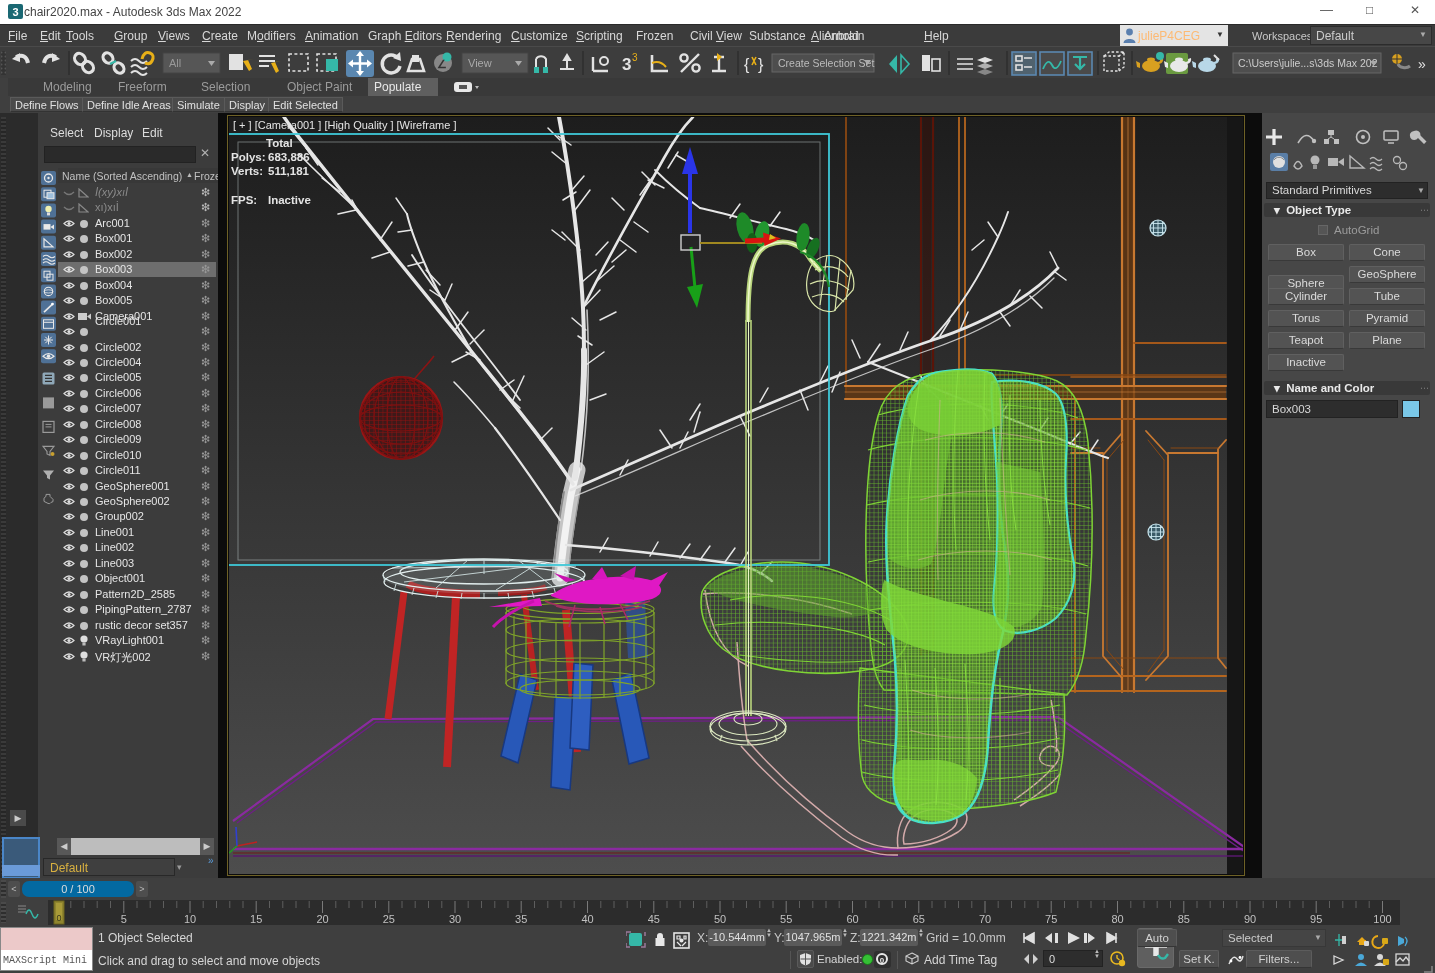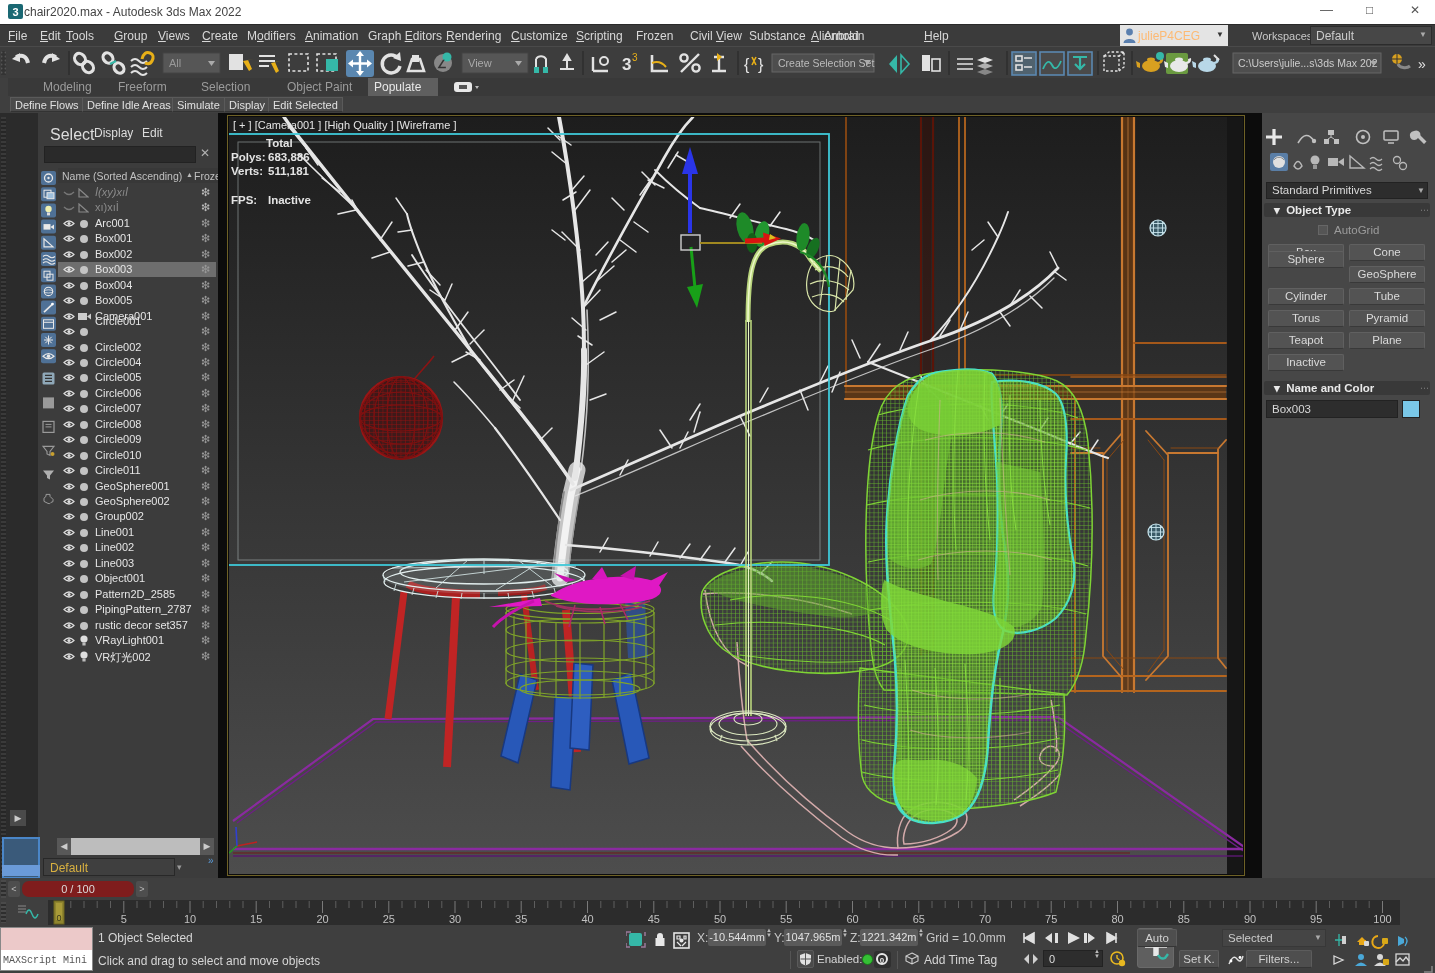--- a/index.html
+++ b/index.html
@@ -277,21 +277,21 @@
   <span class="rbtn" style="left:268px">Edit Selected</span>
 </div>
 
 <div class="abs" id="dock">
   <div class="abs" style="left:1px;top:4px;width:5px;height:757px;background:repeating-linear-gradient(#3a3a3a 0 2px, #262626 2px 4px)"></div>
   <div class="abs" style="left:10px;top:697px;width:16px;height:16px;background:#4a4a4a;color:#ccc;font-size:9px;text-align:center;line-height:16px">▶</div>
 </div>
 
 <div class="abs" id="explorer">
 
-  <span class="abs" style="left:12px;top:13px;font-size:16px;color:#ddd">Select</span>
+  <span class="abs" style="left:12px;top:13px;font-size:12px;color:#ddd">Select</span>
   <span class="abs" style="left:56px;top:13px;font-size:12px;color:#ddd">Display</span>
   <span class="abs" style="left:104px;top:13px;font-size:12px;color:#ddd">Edit</span>
 
   <div class="abs" style="left:6px;top:33px;width:152px;height:17px;background:#2a2a2a;border:1px solid #222"></div>
   <span class="abs" style="left:162px;top:33px;font-size:12px;color:#b0b0b0">✕</span>
 
   <div class="abs" style="left:20px;top:55px;width:160px;height:15px;background:#383838"></div>
   <span class="abs" style="left:24px;top:57px;font-size:10.5px;color:#c0c0c0">Name (Sorted Ascending)</span>
   <span class="abs" style="left:148px;top:58px;font-size:7px;color:#bbb">▲</span>
   <span class="abs" style="left:156px;top:57px;font-size:10.5px;color:#c0c0c0">Frozen</span>
@@ -1003,41 +1003,41 @@
   <div class="abs" style="left:4px;top:69px;width:162px;height:17px;background:#2d2d2d;border:1px solid #222"></div>
   <span class="abs" style="left:10px;top:71px;font-size:11.5px;color:#d8d8d8">Standard Primitives</span>
   <span class="abs" style="left:155px;top:73px;font-size:8px;color:#aaa">▼</span>
 
   <div class="rollout" style="top:90px">▾&nbsp; Object Type</div>
   <span class="abs" style="left:158px;top:92px;font-size:9px;color:#888">⋯</span>
   <div class="abs" style="left:56px;top:112px;width:10px;height:10px;background:#555;border:1px solid #666"></div>
   <span class="abs" style="left:72px;top:111px;font-size:11.5px;color:#9b9b9b">AutoGrid</span>
   <div class="cpbtn" style="left:6px;top:131px">Box</div>
       <div class="cpbtn" style="left:87px;top:131px">Cone</div>
-  <div class="cpbtn" style="left:6px;top:138px">Sphere</div>
+  <div class="cpbtn" style="left:6px;top:162px">Sphere</div>
       <div class="cpbtn" style="left:87px;top:153px">GeoSphere</div>
   <div class="cpbtn" style="left:6px;top:175px">Cylinder</div>
       <div class="cpbtn" style="left:87px;top:175px">Tube</div>
   <div class="cpbtn" style="left:6px;top:197px">Torus</div>
       <div class="cpbtn" style="left:87px;top:197px">Pyramid</div>
   <div class="cpbtn" style="left:6px;top:219px">Teapot</div>
       <div class="cpbtn" style="left:87px;top:219px">Plane</div>
   <div class="cpbtn" style="left:6px;top:241px">Inactive</div>
 
   <div class="rollout" style="top:268px">▾&nbsp; Name and Color</div>
   <span class="abs" style="left:158px;top:270px;font-size:9px;color:#888">⋯</span>
   <div class="abs" style="left:4px;top:287px;width:132px;height:18px;background:#2d2d2d;border:1px solid #222"></div>
   <span class="abs" style="left:10px;top:290px;font-size:11.5px;color:#d8d8d8">Box003</span>
   <div class="abs" style="left:140px;top:287px;width:18px;height:18px;background:#7ac8e8;border:1px solid #222"></div>
 </div>
 
 <div class="abs" id="bottomstrip">
   <div class="abs" style="left:1px;top:2px;width:5px;height:18px;background:repeating-linear-gradient(#4a4a4a 0 2px, #2e2e2e 2px 4px)"></div>
   <div class="abs" style="left:8px;top:3px;width:12px;height:16px;background:#4e4e4e;border-radius:2px;color:#bbb;font-size:9px;text-align:center;line-height:16px">&lt;</div>
-  <div class="abs" style="left:22px;top:3px;width:112px;height:16px;background:#7f1d1d;border-radius:7px;color:#ddd;font-size:11px;text-align:center;line-height:16px">0 / 100</div>
+  <div class="abs" style="left:22px;top:3px;width:112px;height:16px;background:#0369a1;border-radius:7px;color:#ddd;font-size:11px;text-align:center;line-height:16px">0 / 100</div>
   <div class="abs" style="left:136px;top:3px;width:12px;height:16px;background:#4e4e4e;border-radius:2px;color:#bbb;font-size:9px;text-align:center;line-height:16px">&gt;</div>
 </div>
 <div class="abs" id="ruler">
       <div class="abs" id="rulerband"></div>
   <div class="abs" style="left:1px;top:2px;width:5px;height:21px;background:repeating-linear-gradient(#4a4a4a 0 2px, #2e2e2e 2px 4px)"></div>
   <svg class="abs" style="left:0;top:0" width="1435" height="25" id="rulersvg">
 <path d="M18,6 h8 M18,9 h8 M18,12 h8" stroke="#888" stroke-width="1.2"></path>
 <path d="M26,14 q3,-8 6,0 q3,8 6,0" stroke="#35b8a8" fill="none" stroke-width="1.4"></path>
 <line x1="57.5" y1="1" x2="57.5" y2="13" stroke="#7a7a7a" stroke-width="1"></line>
 <line x1="70.8" y1="1" x2="70.8" y2="8" stroke="#5e5e5e" stroke-width="1"></line>

